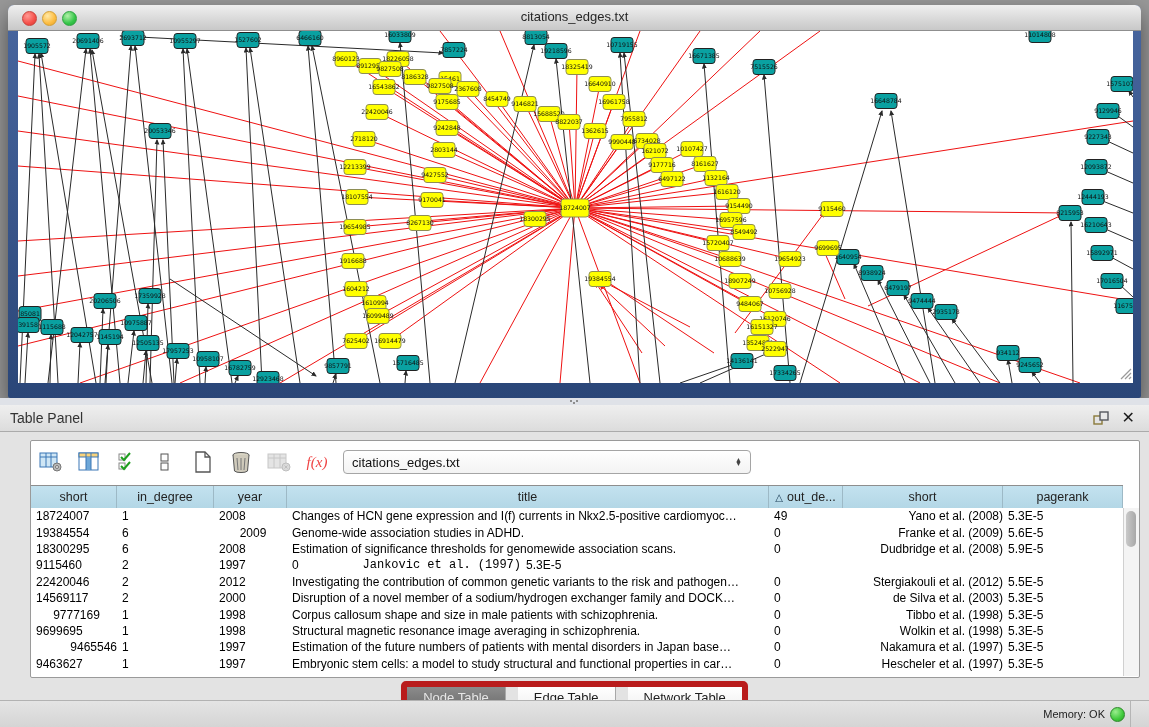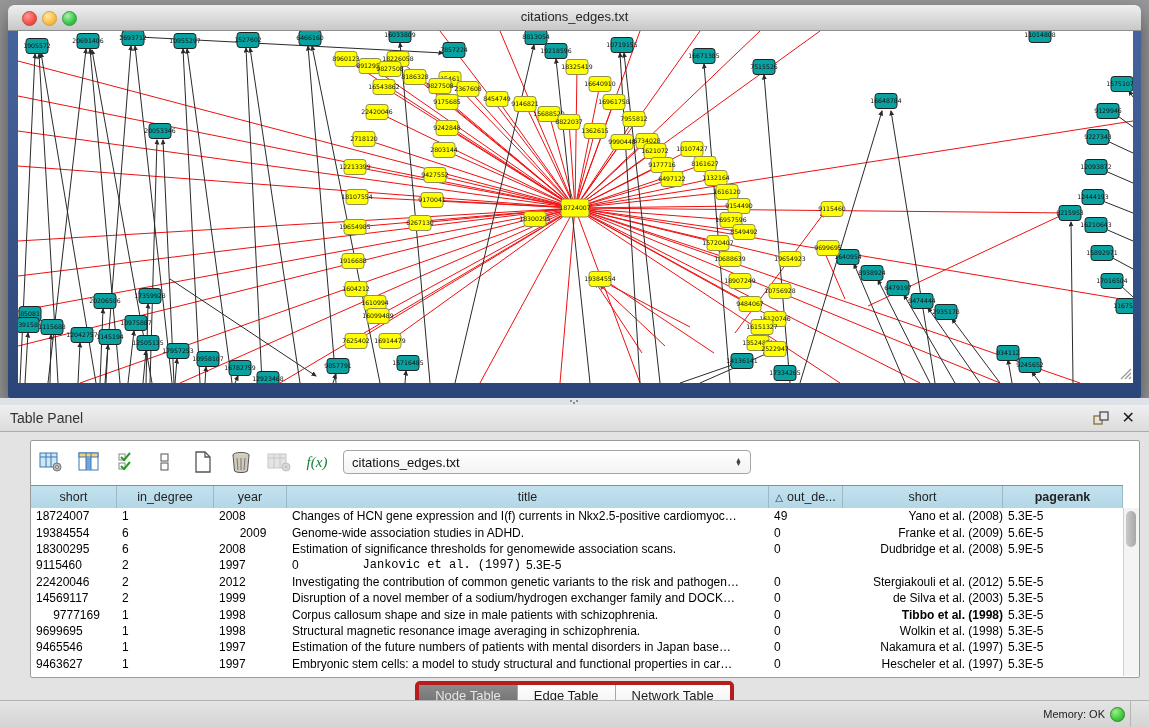--- a/index.html
+++ b/index.html
@@ -41,21 +41,21 @@
   .tp-header{position:absolute;left:0;top:0;width:100%;height:26px;
     background:linear-gradient(#efefef,#dcdcdc);border-bottom:1px solid #ababab;}
   .tp-title{position:absolute;left:10px;top:5px;font-size:14px;color:#333;}
   .tp-float{position:absolute;right:40px;top:5px;width:16px;height:16px;cursor:pointer;}
   .tp-close{position:absolute;right:14px;top:3px;font-size:16px;font-weight:bold;color:#1b1b1b;cursor:pointer;}
   .panelbox{position:absolute;left:30px;top:35px;width:1108px;height:236px;
     background:#fff;border:1px solid #9a9a9a;border-radius:2px;}
   
   .toolbar{position:absolute;left:8px;top:5px;height:32px;display:flex;align-items:center;gap:14px;}
   .tbico{width:24px;height:24px;display:flex;align-items:center;justify-content:center;cursor:pointer;}
-  .fx{font-family:"Liberation Serif","DejaVu Serif",serif;font-style:italic;font-size:15px;color:#15803d;}
+  .fx{font-family:"Liberation Serif","DejaVu Serif",serif;font-style:italic;font-size:15px;color:#ef4444;}
   .chooser{width:390px;height:22px;border:1px solid #a5a5a5;border-radius:4px;
     background:linear-gradient(#fff,#f3f3f3);display:flex;align-items:center;
     padding:0 8px;font-size:13px;color:#111;cursor:pointer;box-shadow:0 1px 0 rgba(255,255,255,.6);}
   .chooser .val{flex:1;}
   .spin{display:flex;flex-direction:column;align-items:center;line-height:4px;font-size:7px;color:#444;}
   
   .thead{position:absolute;left:0px;top:44px;right:16px;height:22px;display:flex;
     background:linear-gradient(#c3e2ef,#b3d7e6);border-top:1px solid #8e8e8e;border-bottom:1px solid #8e8e8e;}
   .th{box-sizing:border-box;border-right:1px solid #9db9c6;font-size:12.5px;color:#222;
     display:flex;align-items:center;justify-content:center;cursor:pointer;overflow:hidden;white-space:nowrap;}
@@ -64,22 +64,22 @@
   .td{box-sizing:border-box;padding-left:5px;font-size:12px;color:#000;
     overflow:hidden;white-space:nowrap;}
   .td.c{text-align:right;padding-left:0;}
   .sortglyph{font-size:10px;margin-right:4px;color:#1a3c55;}
   
   .vscroll{position:absolute;top:67px;right:0;width:15px;bottom:1px;background:#f4f4f4;border-left:1px solid #d0d0d0;}
   .vthumb{position:absolute;left:2px;top:3px;width:10px;height:36px;border-radius:6px;
     background:linear-gradient(90deg,#c9c9c9,#a8a8a8);cursor:pointer;}
   
   .tabsrow{position:absolute;left:0;top:276px;width:100%;height:26px;display:flex;justify-content:center;}
-  .seg{display:flex;border:4px solid #b91c1c;border-radius:5px;overflow:hidden;height:21px;
-    box-shadow:0 1px 1px rgba(0,0,0,.15);}
+  .seg{display:flex;border:6px solid #b91c1c;border-radius:5px;overflow:hidden;height:21px;
+    box-shadow:0 1px 1px rgba(0,0,0,.15);gap:12px;}
   .seg .tab{padding:0 16px;font-size:13px;display:flex;align-items:center;cursor:pointer;
     background:linear-gradient(#ffffff,#f1f1f1);color:#1c1c1c;border-right:1px solid #a8a8a8;}
   .seg .tab:last-child{border-right:none;}
   .seg .tab.sel{background:linear-gradient(#8b8b8b,#6e6e6e);color:#e6e6e6;}
   
   .statusbar{position:absolute;left:0;top:295px;width:100%;height:27px;
     background:linear-gradient(#e4e4e4,#d4d4d4);border-top:1px solid #b2b2b2;}
   .mem{position:absolute;right:44px;top:7px;font-size:11px;color:#222;}
   .memdot{position:absolute;right:24px;top:6px;width:13px;height:13px;border-radius:50%;
     background:radial-gradient(circle at 35% 30%,#9aed8e,#3fc93b 60%,#2f9e2c);border:1px solid #2c8a29;}
@@ -810,21 +810,21 @@
         <div class="th" style="width: 482px;">
           <span>title</span>
         </div>
         <div class="th" style="width: 74px;">
           <span class="sortglyph">△</span>
           <span>out_de...</span>
         </div>
         <div class="th" style="width: 160px;">
           <span>short</span>
         </div>
-        <div class="th" style="width: 110px; flex: 1 1 0%; font-weight: bold;">
+        <div class="th" style="width: 110px; flex: 1 1 0%;">
           <span>pagerank</span>
         </div>
       </div>
 
     <div class="tbody" id="tbody">
         <div class="tr">
           <div class="td" style="width: 86px;">18724007</div>
           <div class="td" style="width: 97px;">1</div>
           <div class="td" style="width: 73px;">2008</div>
           <div class="td" style="width: 482px;">Changes of HCN gene expression and I(f) currents in Nkx2.5-positive cardiomyoc…</div>
@@ -863,46 +863,46 @@
           <div class="td" style="width: 97px;">2</div>
           <div class="td" style="width: 73px;">2012</div>
           <div class="td" style="width: 482px;">Investigating the contribution of common genetic variants to the risk and pathogen…</div>
           <div class="td" style="width: 74px;">0</div>
           <div class="td c" style="width: 160px;">Stergiakouli et al. (2012)</div>
           <div class="td" style="width: 110px; flex: 1 1 0%;">5.5E-5</div>
         </div>
         <div class="tr">
           <div class="td" style="width: 86px;">14569117</div>
           <div class="td" style="width: 97px;">2</div>
-          <div class="td" style="width: 73px;">1999</div>
+          <div class="td" style="width: 73px;">2000</div>
           <div class="td" style="width: 482px;">Disruption of a novel member of a sodium/hydrogen exchanger family and DOCK…</div>
           <div class="td" style="width: 74px;">0</div>
           <div class="td c" style="width: 160px;">de Silva et al. (2003)</div>
           <div class="td" style="width: 110px; flex: 1 1 0%;">5.3E-5</div>
         </div>
         <div class="tr">
           <div class="td" style="width: 86px; text-align: center;">9777169</div>
           <div class="td" style="width: 97px;">1</div>
           <div class="td" style="width: 73px;">1998</div>
           <div class="td" style="width: 482px;">Corpus callosum shape and size in male patients with schizophrenia.</div>
           <div class="td" style="width: 74px;">0</div>
-          <div class="td c" style="width: 160px; font-weight: bold;">Tibbo et al. (1998)</div>
+          <div class="td c" style="width: 160px;">Tibbo et al. (1998)</div>
           <div class="td" style="width: 110px; flex: 1 1 0%;">5.3E-5</div>
         </div>
         <div class="tr">
           <div class="td" style="width: 86px;">9699695</div>
           <div class="td" style="width: 97px;">1</div>
           <div class="td" style="width: 73px;">1998</div>
           <div class="td" style="width: 482px;">Structural magnetic resonance image averaging in schizophrenia.</div>
           <div class="td" style="width: 74px;">0</div>
           <div class="td c" style="width: 160px;">Wolkin et al. (1998)</div>
           <div class="td" style="width: 110px; flex: 1 1 0%;">5.3E-5</div>
         </div>
         <div class="tr">
-          <div class="td" style="width: 86px;">9465546</div>
+          <div class="td" style="width: 86px; text-align: right;">9465546</div>
           <div class="td" style="width: 97px;">1</div>
           <div class="td" style="width: 73px;">1997</div>
           <div class="td" style="width: 482px;">Estimation of the future numbers of patients with mental disorders in Japan base…</div>
           <div class="td" style="width: 74px;">0</div>
           <div class="td c" style="width: 160px;">Nakamura et al. (1997)</div>
           <div class="td" style="width: 110px; flex: 1 1 0%;">5.3E-5</div>
         </div>
         <div class="tr">
           <div class="td" style="width: 86px;">9463627</div>
           <div class="td" style="width: 97px;">1</div>

